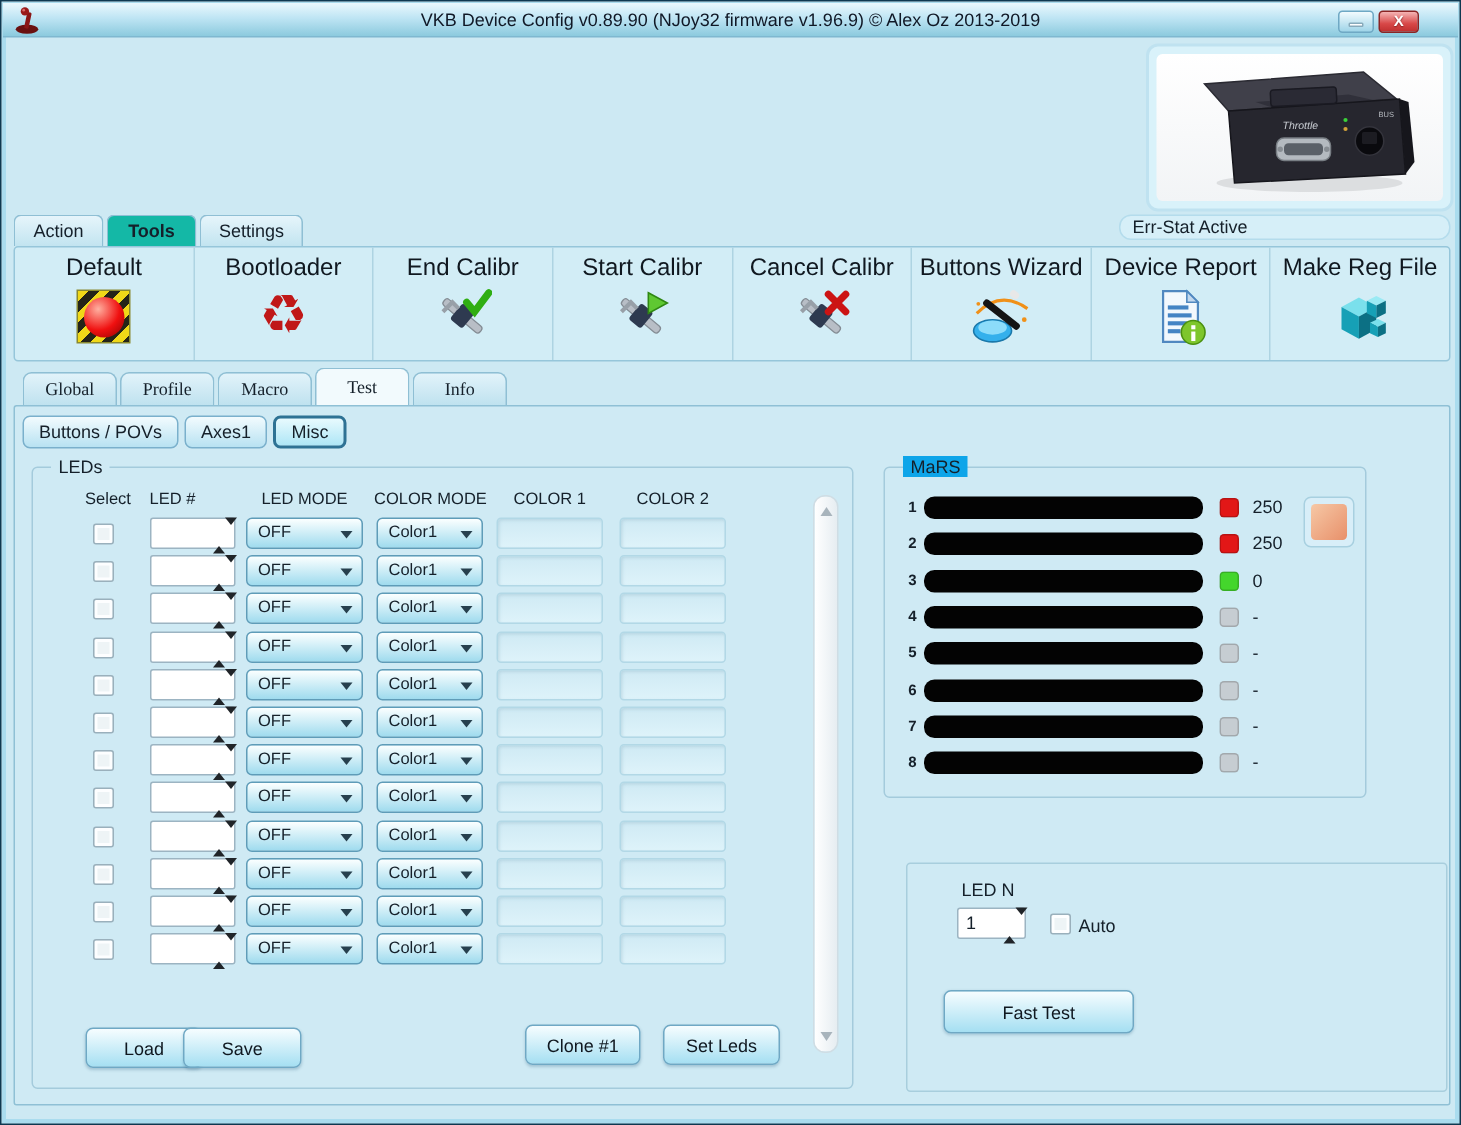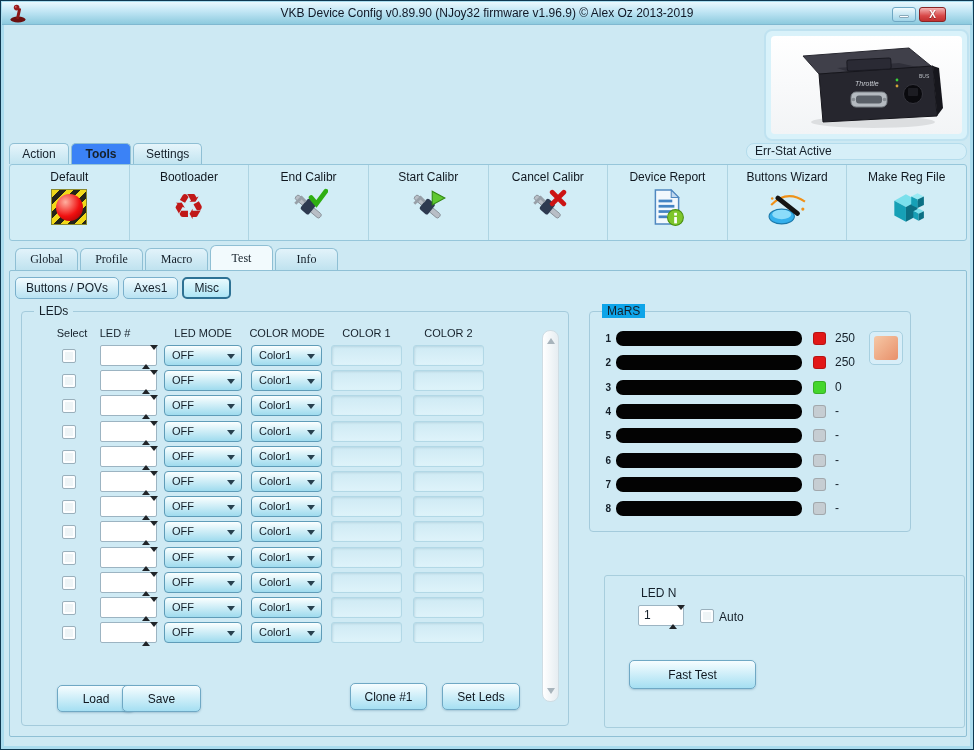--- a/index.html
+++ b/index.html
@@ -35,30 +35,30 @@
   
   .device-panel{position:absolute;left:763px;top:28px;width:205px;height:112px;
     background:#d9f2fa;border:2px solid #bfe2f0;border-radius:8px;}
   .device-photo{position:absolute;left:5px;top:5px;width:191px;height:98px;border-radius:4px;
     background:linear-gradient(#ffffff,#f2f4f6);overflow:hidden;}
   
   .menu-tabs{position:absolute;left:8px;top:142px;height:21px;display:flex;gap:2px;}
   .menu-tab{min-width:60px;padding:0 12px;height:21px;line-height:20px;text-align:center;
     font-size:12px;background:linear-gradient(#e6f5fb,#c2e4f0);
     border:1px solid #8fbfd4;border-bottom:none;border-radius:5px 5px 0 0;cursor:default;}
-  .menu-tab.active{background:#3b82f6;font-weight:bold;position:relative;z-index:2;}
+  .menu-tab.active{background:#14b8a6;font-weight:bold;position:relative;z-index:2;}
   .err-stat{position:absolute;left:745px;top:142px;width:221px;height:17px;
     background:#d6eff8;border:1px solid #b4dcec;border-radius:8px;
     font-size:12px;line-height:15px;padding-left:8px;color:#15202a;}
   
   .toolbar{position:absolute;left:8px;top:163px;width:958px;height:77px;display:flex;
     background:#d2edf6;border:1px solid #96c6da;border-radius:3px;}
   .tb-btn{flex:1;position:relative;text-align:center;border-right:1px solid #aed4e2;cursor:default;}
   .tb-btn:last-child{border-right:none;}
-  .tb-label{margin-top:5px;font-size:12px;color:#101820;}
+  .tb-label{margin-top:5px;font-size:16px;color:#101820;}
   .tb-icon{margin:4px auto 0;width:38px;height:38px;display:flex;align-items:center;justify-content:center;}
   .hazard{width:36px;height:36px;background:repeating-linear-gradient(135deg,#f0d818 0 5px,#242418 5px 10px);
     display:flex;align-items:center;justify-content:center;border:1px solid #8a8a30;}
   .ball{width:27px;height:27px;border-radius:50%;
     background:radial-gradient(circle at 35% 30%,#ffb0a0,#f01010 55%,#8a0000);}
   .pball{width:27px;height:27px;border-radius:50%;
     background:radial-gradient(circle at 35% 30%,#ff7a6a,#dc1010 55%,#8a0000);
     display:flex;align-items:center;justify-content:center;}
   .pball span{color:#fff;font-weight:bold;font-size:14px;width:19px;height:19px;line-height:16px;
     border:2px solid #fff;border-radius:50%;text-align:center;}
@@ -229,50 +229,50 @@
             <g>
               <rect x="2" y="15" width="30" height="5" rx="2" fill="#b8bec6" stroke="#848c94" stroke-width="0.8" transform="rotate(40 17 18)"></rect>
               <rect x="12" y="11" width="10" height="13" rx="2" fill="#2e3a50" transform="rotate(40 17 18)"></rect>
               <path d="M5 15 L11 9 L15 13" fill="none" stroke="#98a0a8" stroke-width="2.6"></path>
             </g>
             <path d="M22 4 L33 15 M33 4 L22 15" stroke="#cc1414" stroke-width="4.5" stroke-linecap="round"></path>
           </svg>
         </div>
   </div>
       <div class="tb-btn">
+    <div class="tb-label">Buttons Wizard</div>
+    <div class="tb-icon">
+          <svg width="38" height="38" viewBox="0 0 36 36">
+            <ellipse cx="13" cy="27" rx="12" ry="7" fill="#34b0ec" stroke="#1a78aa"></ellipse>
+            <ellipse cx="13" cy="25" rx="9" ry="4.5" fill="#8cdcfa"></ellipse>
+            <path d="M3 16 Q18 1 35 13" fill="none" stroke="#f09018" stroke-width="2"></path>
+            <rect x="5" y="14" width="28" height="4.5" rx="2" fill="#141414" transform="rotate(38 18 16)"></rect>
+            <rect x="24" y="2" width="6" height="4.5" rx="2" fill="#e8e8e8" transform="rotate(38 27 4)"></rect>
+            <circle cx="33" cy="20" r="1.5" fill="#f09018"></circle>
+            <circle cx="4" cy="10" r="1.2" fill="#f09018"></circle>
+          </svg>
+        </div>
+  </div>
+      <div class="tb-btn">
     <div class="tb-label">Device Report</div>
     <div class="tb-icon">
           <svg width="38" height="38" viewBox="0 0 36 36">
             <path d="M7 2 h15 l7 7 v25 h-22 z" fill="#f2f8fd" stroke="#5088c0" stroke-width="1.4"></path>
             <path d="M22 2 l7 7 h-7 z" fill="#c2d8ee" stroke="#5088c0"></path>
             <rect x="10" y="11" width="13" height="2.6" fill="#4484c4"></rect>
             <rect x="10" y="16" width="15" height="2.6" fill="#4484c4"></rect>
             <rect x="10" y="21" width="12" height="2.6" fill="#4484c4"></rect>
             <rect x="10" y="26" width="8" height="2.6" fill="#4484c4"></rect>
             <circle cx="26" cy="28" r="7.5" fill="#7ec62c" stroke="#4a9010"></circle>
             <rect x="24.8" y="23.5" width="2.6" height="2.6" fill="#fff"></rect>
             <rect x="24.8" y="27.5" width="2.6" height="6" fill="#fff"></rect>
           </svg>
         </div>
   </div>
       <div class="tb-btn">
-    <div class="tb-label">Buttons Wizard</div>
-    <div class="tb-icon">
-          <svg width="38" height="38" viewBox="0 0 36 36">
-            <ellipse cx="13" cy="27" rx="12" ry="7" fill="#34b0ec" stroke="#1a78aa"></ellipse>
-            <ellipse cx="13" cy="25" rx="9" ry="4.5" fill="#8cdcfa"></ellipse>
-            <path d="M3 16 Q18 1 35 13" fill="none" stroke="#f09018" stroke-width="2"></path>
-            <rect x="5" y="14" width="28" height="4.5" rx="2" fill="#141414" transform="rotate(38 18 16)"></rect>
-            <rect x="24" y="2" width="6" height="4.5" rx="2" fill="#e8e8e8" transform="rotate(38 27 4)"></rect>
-            <circle cx="33" cy="20" r="1.5" fill="#f09018"></circle>
-            <circle cx="4" cy="10" r="1.2" fill="#f09018"></circle>
-          </svg>
-        </div>
-  </div>
-      <div class="tb-btn">
     <div class="tb-label">Make Reg File</div>
     <div class="tb-icon">
           <svg width="38" height="38" viewBox="0 0 36 36">
             <polygon points="6,12 17,6 28,12 17,18" fill="#7ae0ec"></polygon>
             <polygon points="6,12 17,18 17,32 6,26" fill="#16a0b6"></polygon>
             <polygon points="28,12 17,18 17,32 28,26" fill="#0c7084"></polygon>
             <polygon points="22,8 28,5 34,8 28,11" fill="#9aeaf4"></polygon>
             <polygon points="28,11 34,8 34,16 28,19" fill="#0c7084"></polygon>
             <polygon points="22,8 28,11 28,19 22,16" fill="#16a0b6"></polygon>
             <polygon points="24,22 29,19.5 34,22 29,24.5" fill="#7ae0ec"></polygon>

